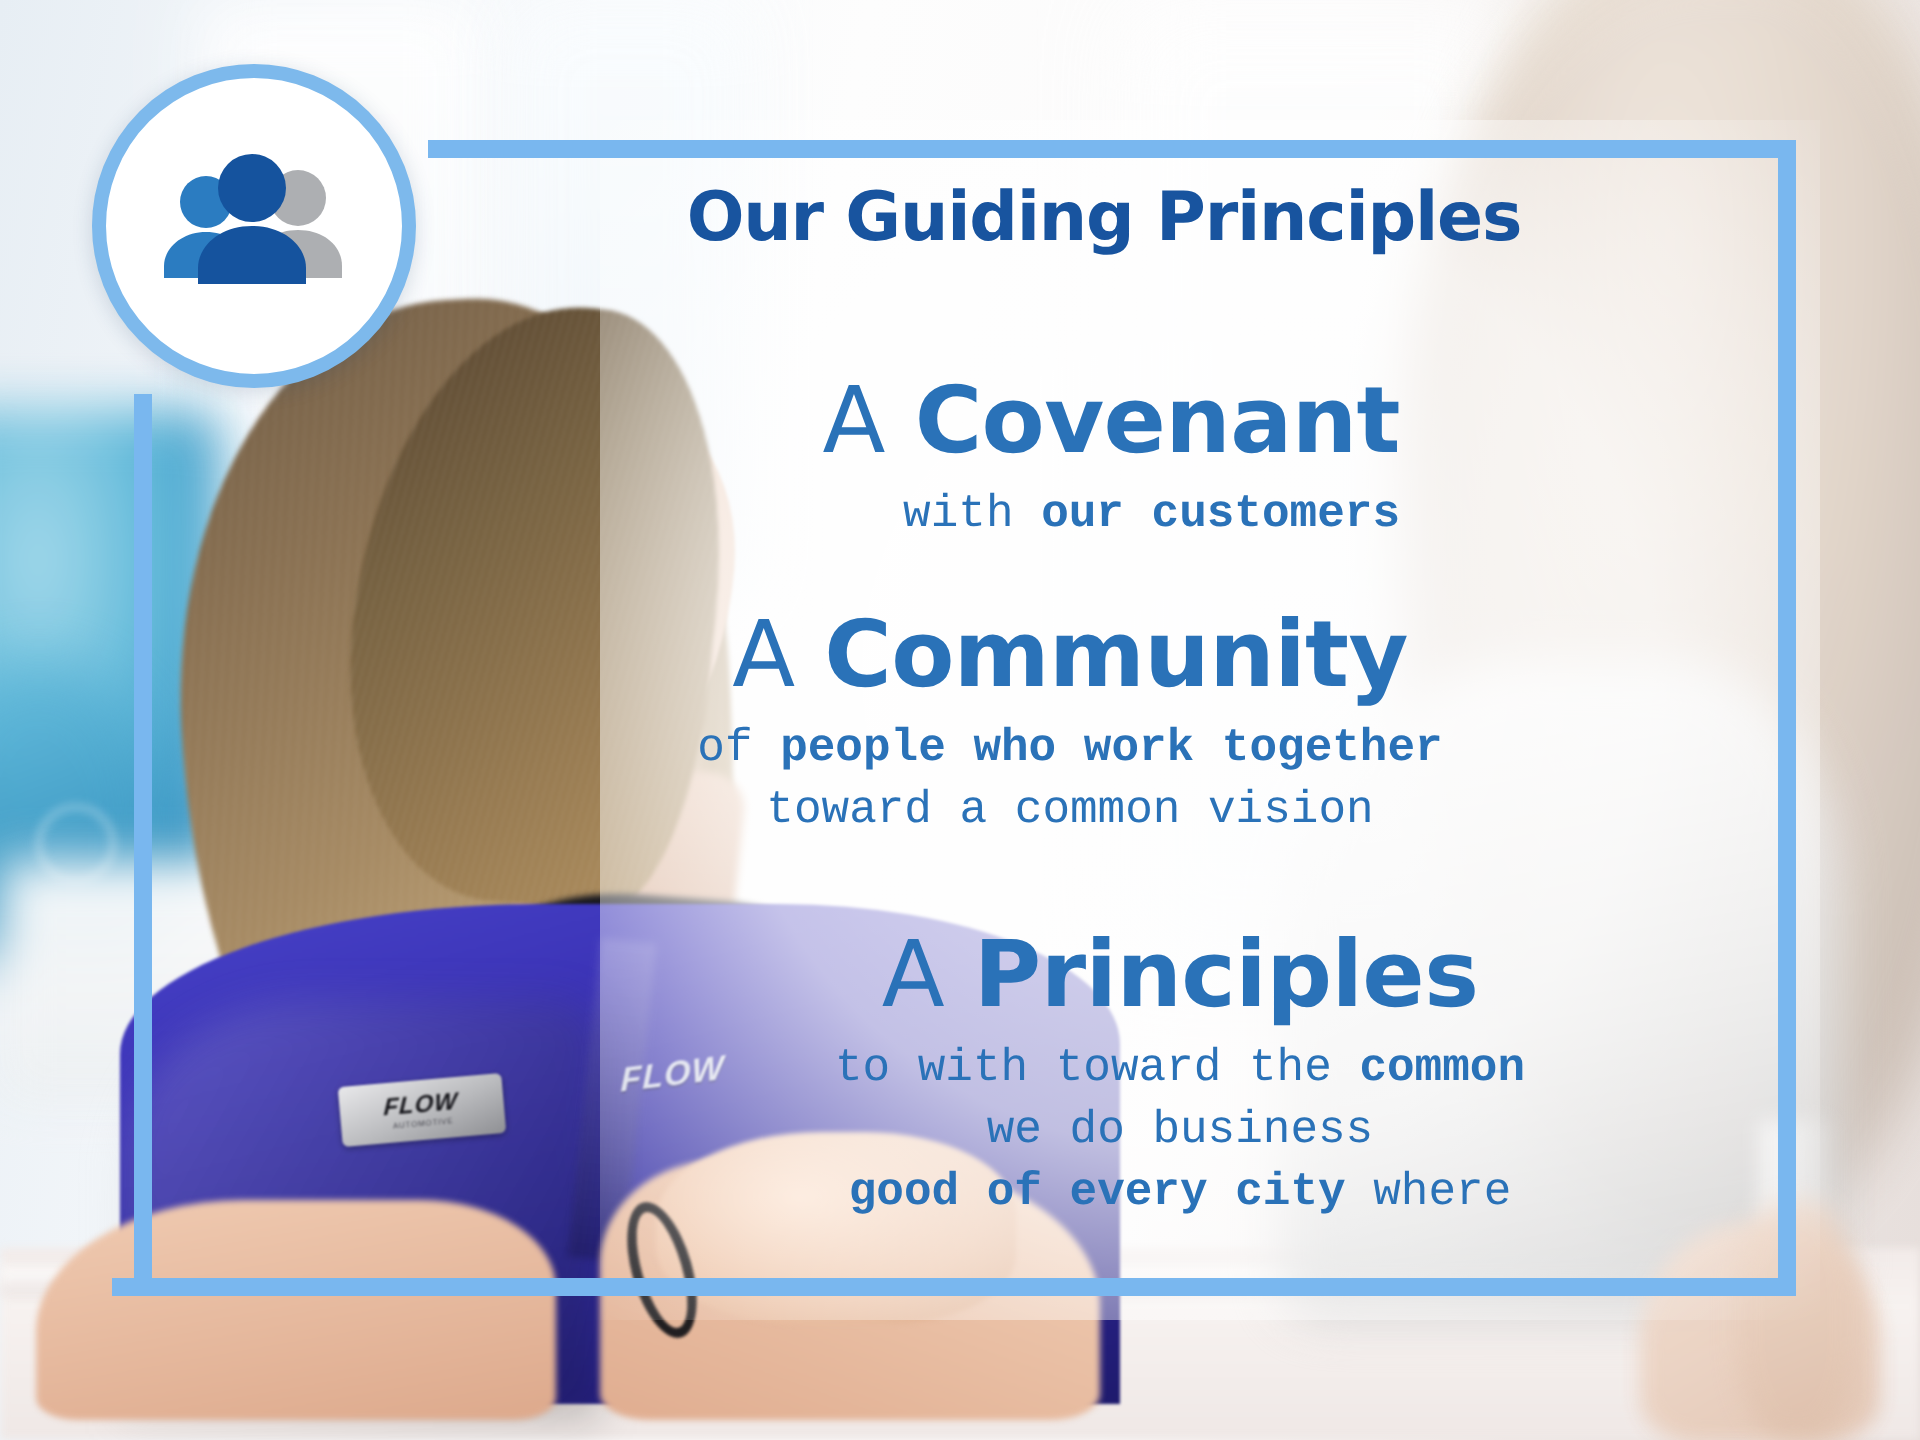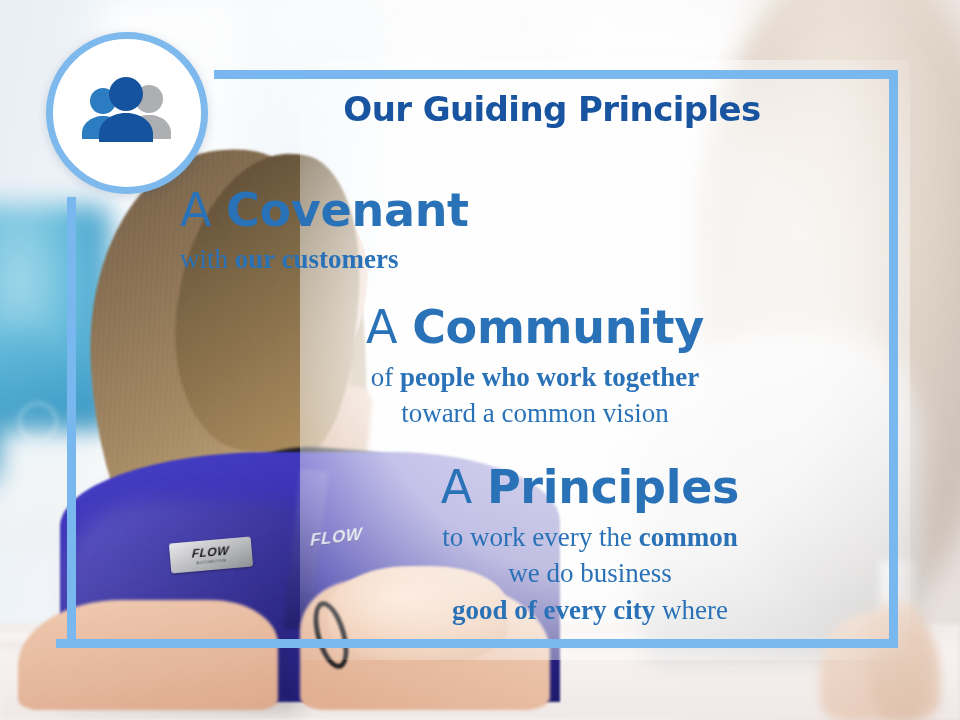--- a/index.html
+++ b/index.html
@@ -262,26 +262,26 @@
   }
 
   .block{position:absolute;width:700px;}
   .block .big{
     font-family:"DejaVu Sans","Liberation Sans",sans-serif;
     font-size:46px;line-height:1.06;color:#2A72B8;white-space:nowrap;
   }
   .block .big .art{font-weight:400;letter-spacing:0;}
   .block .big .word{font-weight:700;letter-spacing:-.3px;}
   .block .sub{
-    font-family:Liberation Serif, serif;
-    font-size:27px;line-height:1.32;color:#2A72B8;font-weight:400;margin-top:7px;
+    font-family:Liberation Mono, monospace;
+    font-size:23px;line-height:1.32;color:#2A72B8;font-weight:400;margin-top:7px;
   }
   .block .sub b{font-weight:700;}
 
-  .block-covenant{left:180px;top:186px;width:520px;text-align:left;}
+  .block-covenant{left:180px;top:186px;width:520px;text-align:right;}
   .block-community{left:250px;top:303px;width:570px;text-align:center;}
   .block-commitment{left:290px;top:463px;width:600px;text-align:center;}
 
   .block-community .sub{line-height:1.34;}
   .block-commitment .sub{line-height:1.36;}
 </style>
 </head>
 <body>
 
 <div id="stage">
@@ -377,20 +377,20 @@
         <div><span>toward a common vision</span></div>
       </div>
     </div>
 
     <div class="block block-commitment">
       <div class="big">
         <span class="art">A</span>
         <span class="word">Principles</span>
       </div>
       <div class="sub">
-        <div><span>to work every the </span><b>common</b></div>
+        <div><span>to with toward the </span><b>common</b></div>
         <div><span>we do business</span></div>
         <div><b>good of every city</b><span> where</span></div>
       </div>
     </div>
 
   </div>
 </div>
 
 </body></html>

